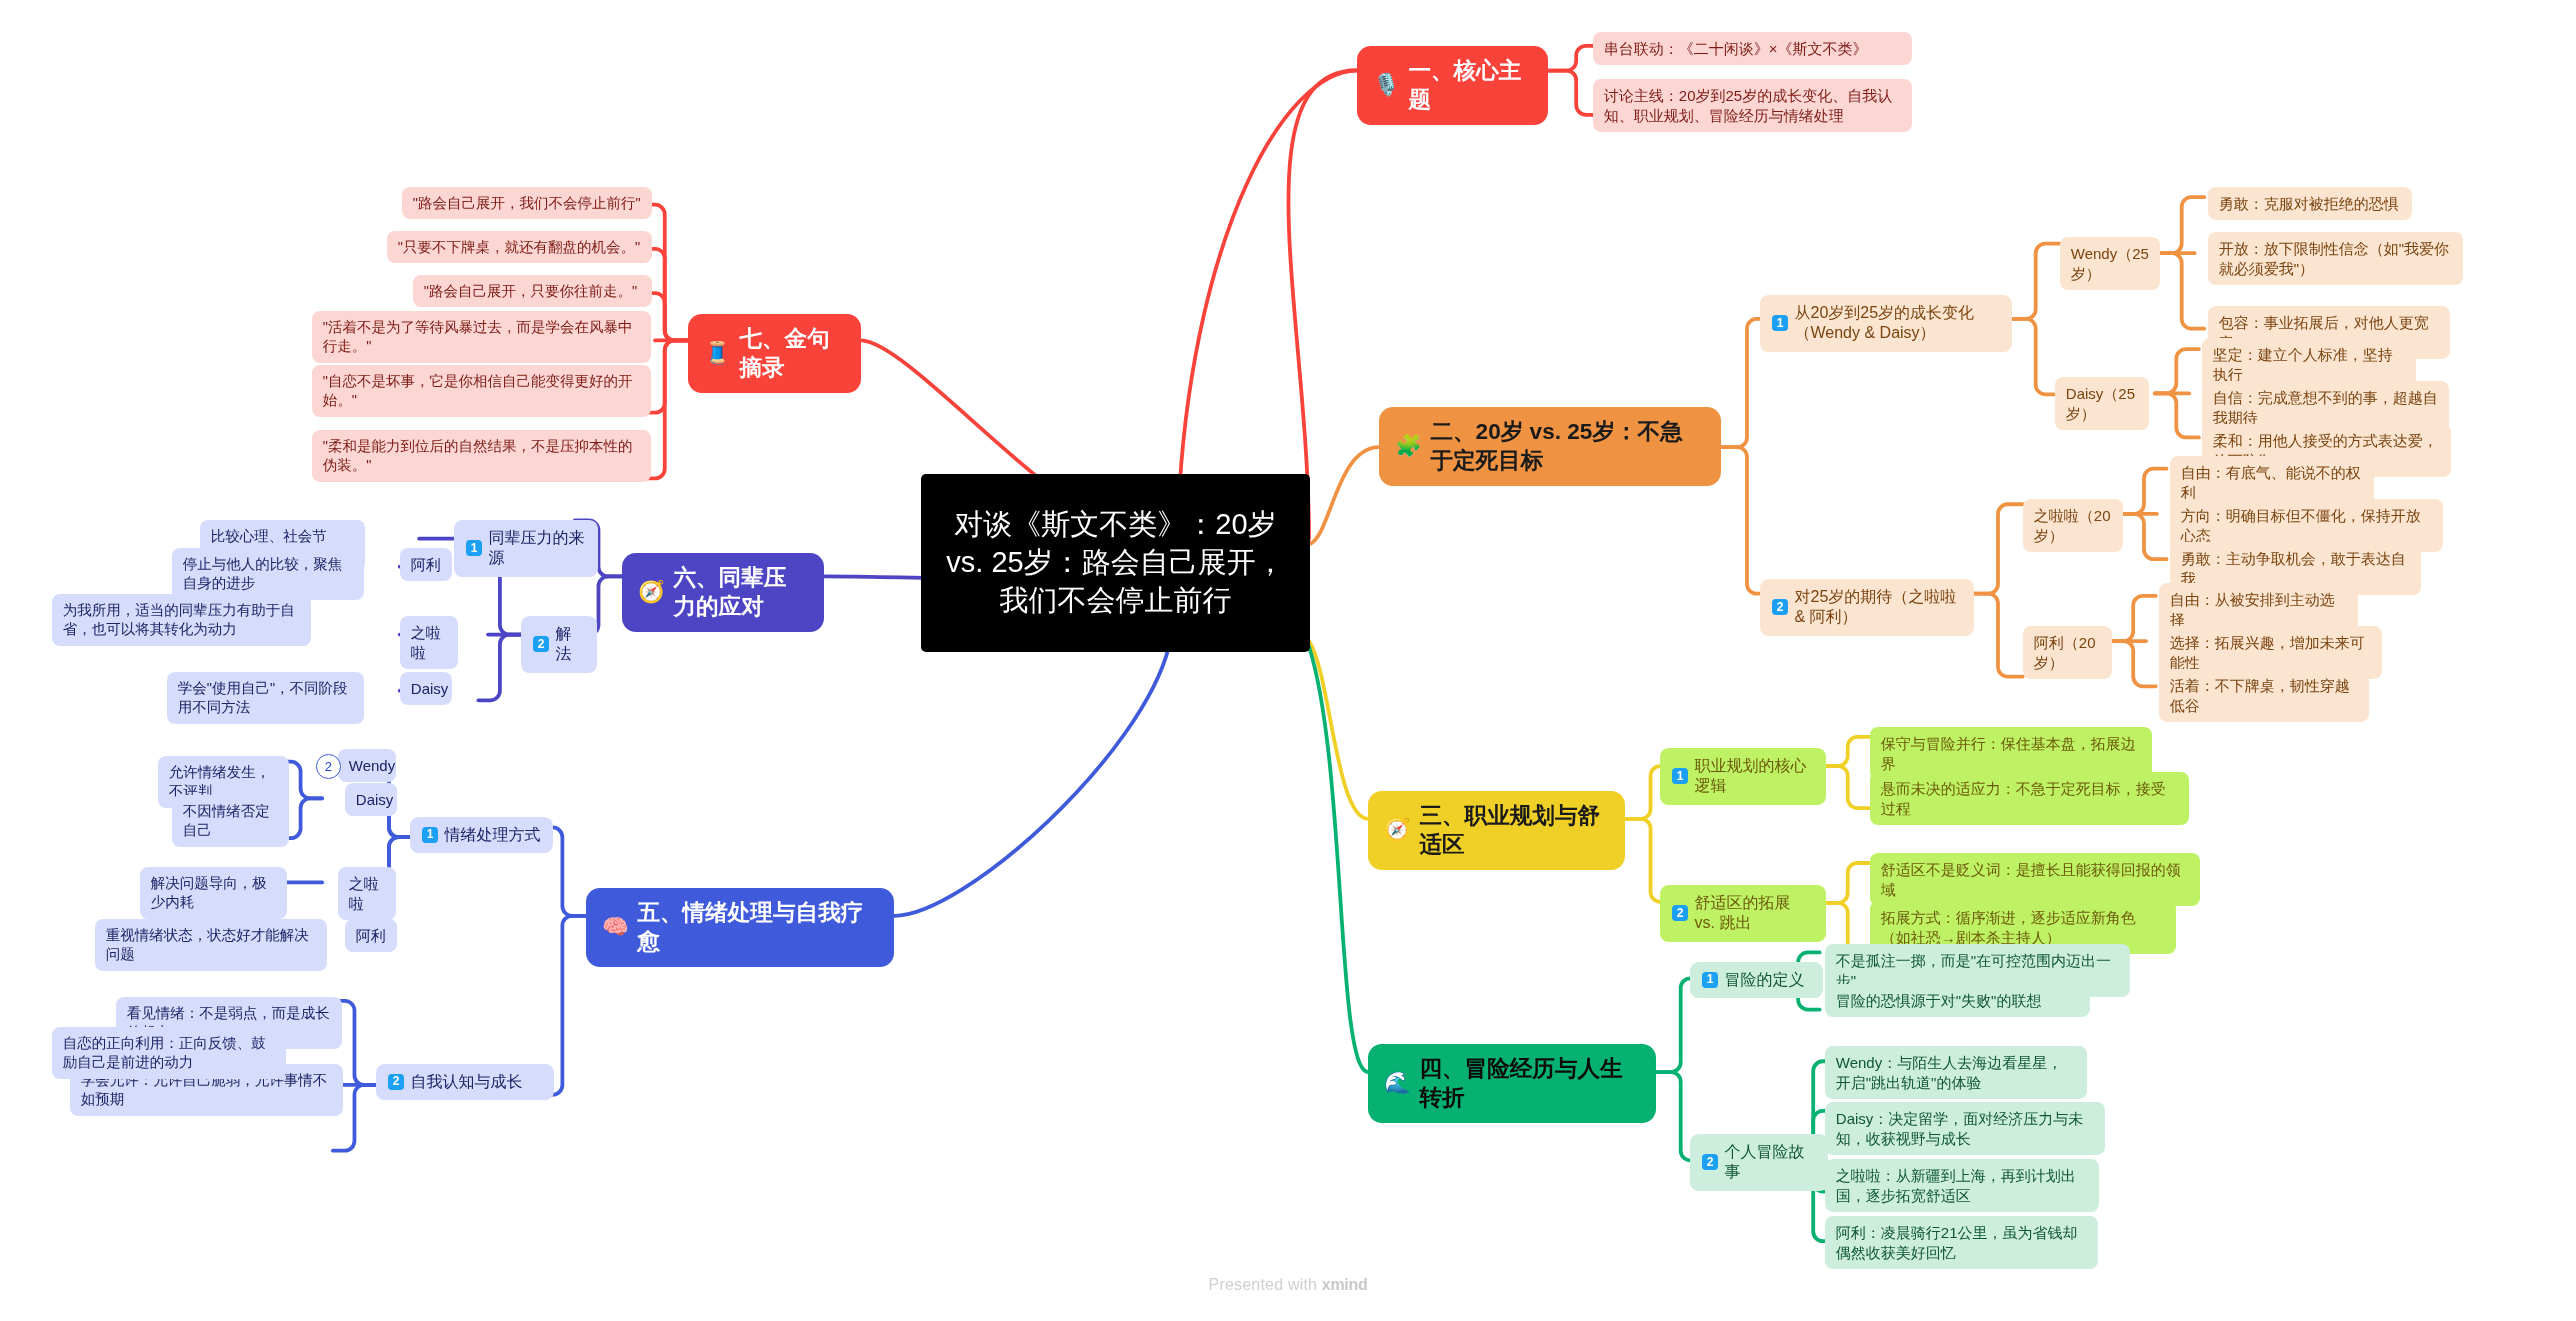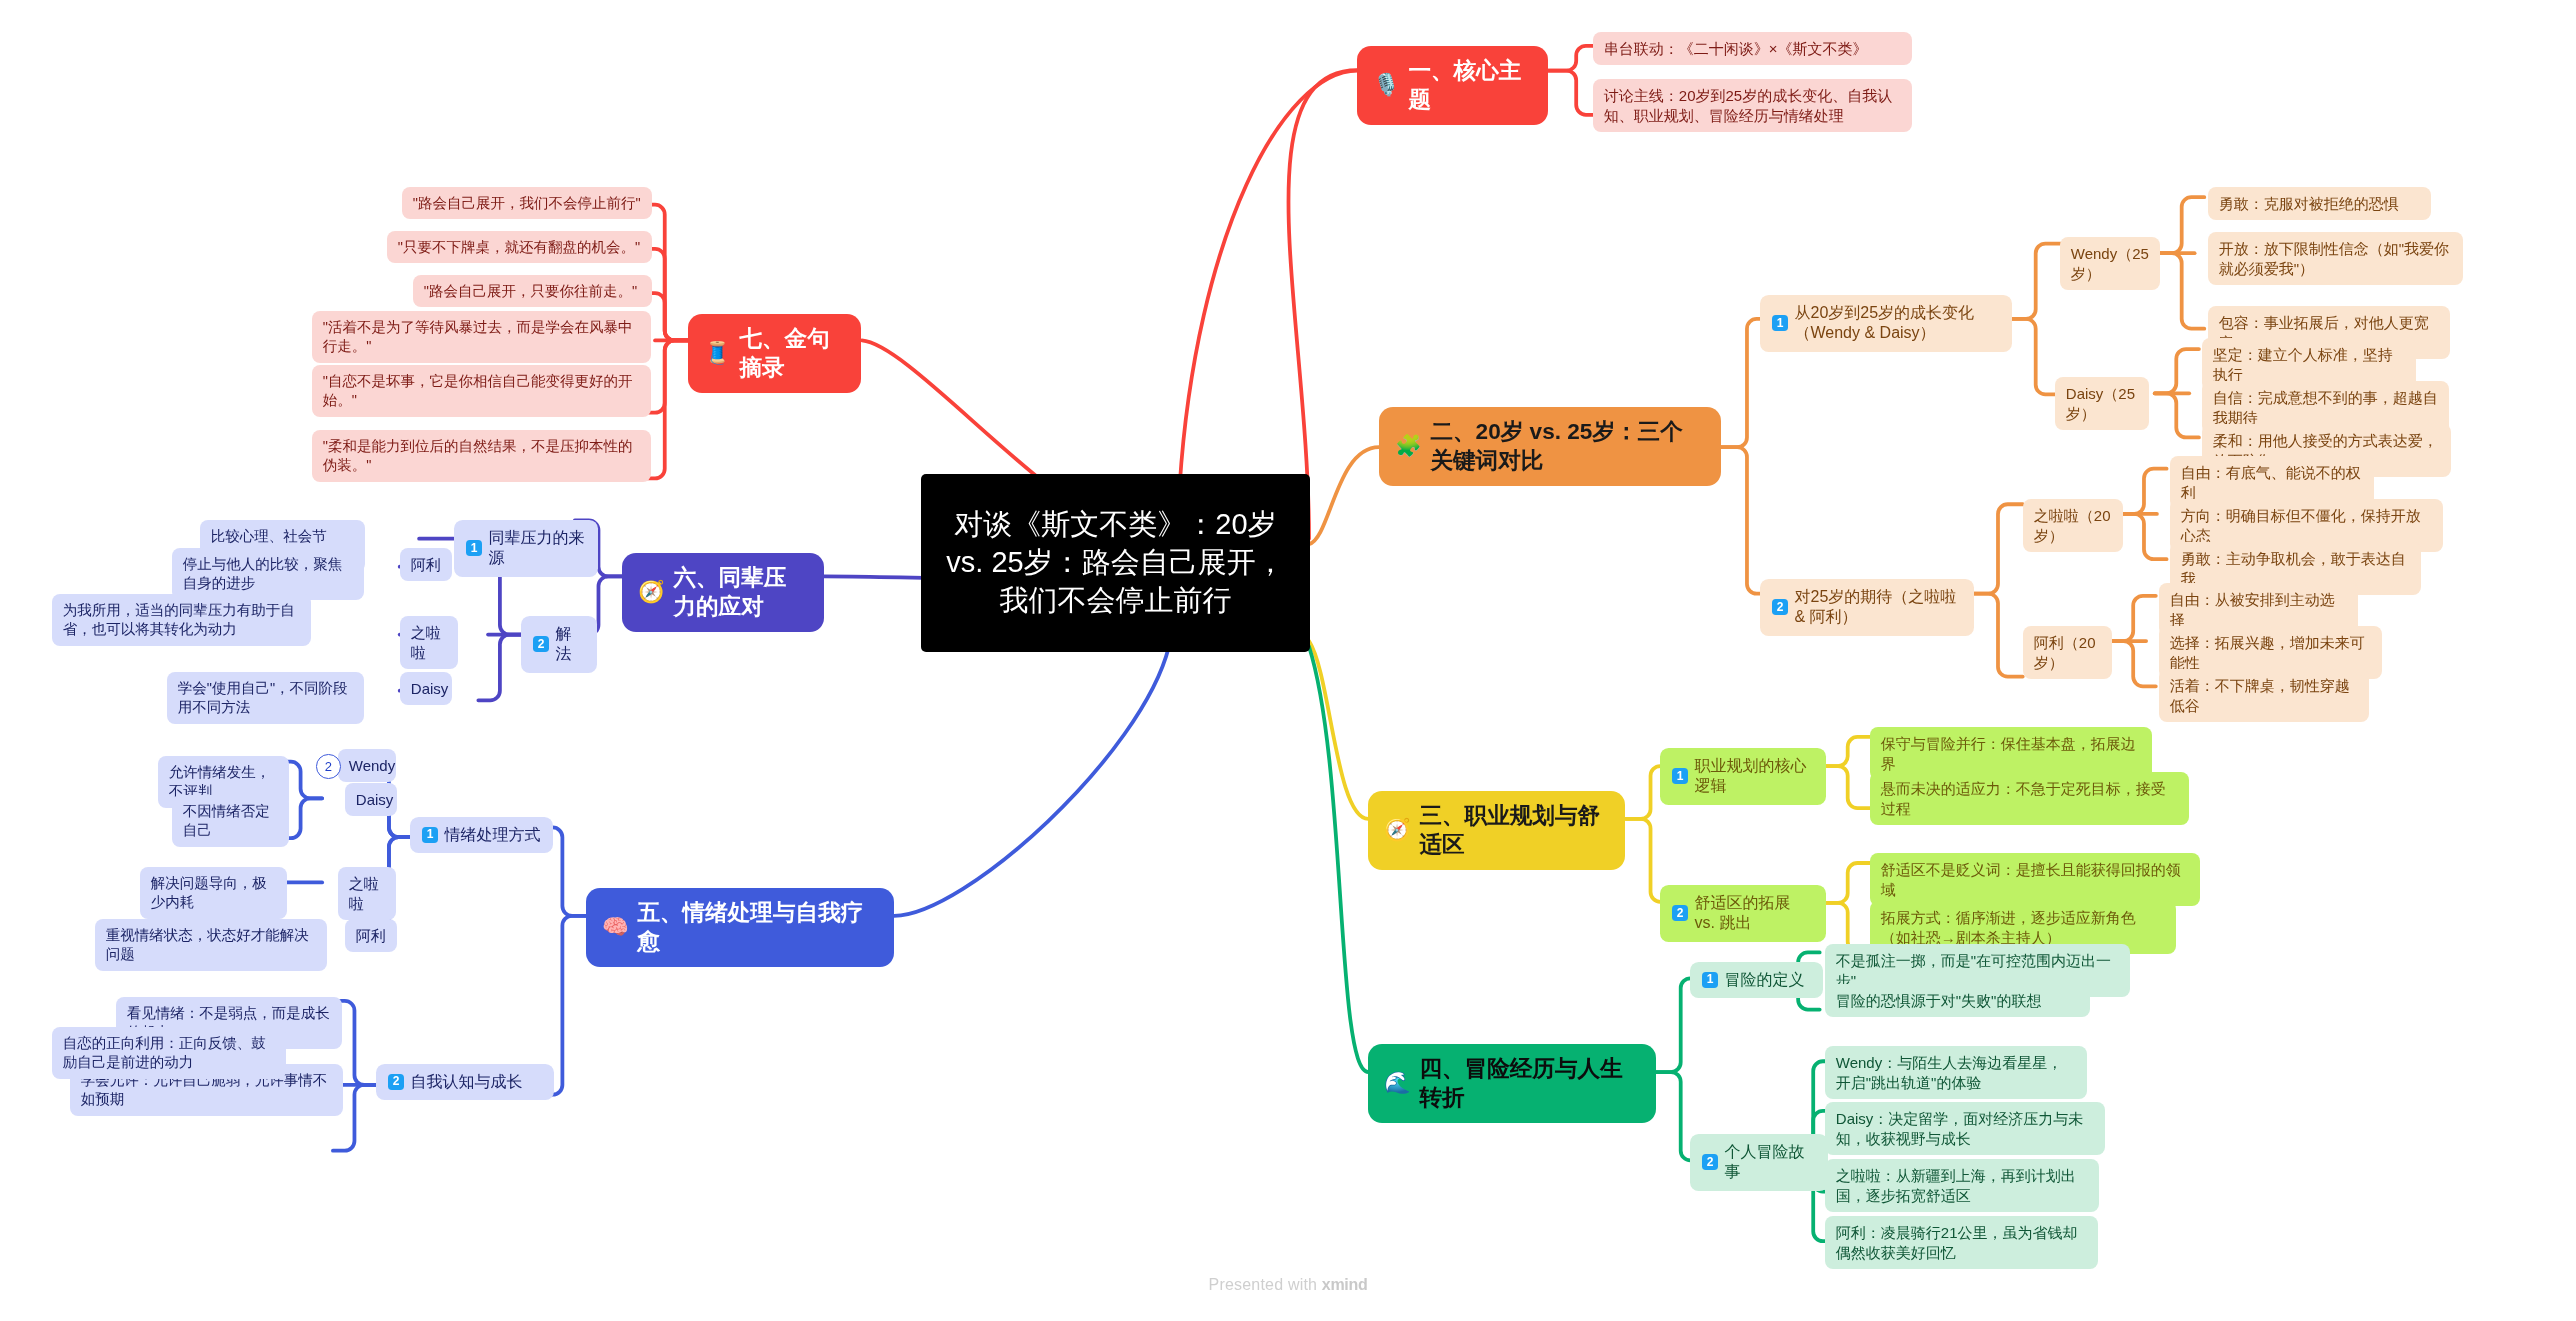--- a/index.html
+++ b/index.html
@@ -175,40 +175,40 @@
   </div>
   <div class="node leaf n-pnk" style="left:1593px;top:32px;width:319px;">
     <span class="txt">串台联动：《二十闲谈》×《斯文不类》</span>
   </div>
   <div class="node leaf n-pnk" style="left:1593px;top:79px;width:319px;">
     <span class="txt">讨论主线：20岁到25岁的成长变化、自我认知、职业规划、冒险经历与情绪处理</span>
   </div>
 
   <div class="node main" style="left:1379px;top:407px;width:342px;background:#ef9343;color:#1a1a1a;">
     <span class="emo">🧩</span>
-    <span class="txt">二、20岁 vs. 25岁：三个关键词对比</span>
+    <span class="txt">二、20岁 vs. 25岁：不急于定死目标</span>
   </div>
 
   <div class="node sub n-org" style="left:1760px;top:295px;width:252px;">
     <span class="num">1</span>
     <span class="txt">从20岁到25岁的成长变化（Wendy &amp; Daisy）</span>
   </div>
   <div class="node sub n-org" style="left:1760px;top:579px;width:214px;">
     <span class="num">2</span>
     <span class="txt">对25岁的期待（之啦啦 &amp; 阿利）</span>
   </div>
 
   <div class="node leaf n-org" style="left:2060px;top:237px;width:100px;">
     <span class="txt">Wendy（25岁）</span>
   </div>
   <div class="node leaf n-org" style="left:2055px;top:377px;width:94px;">
     <span class="txt">Daisy（25岁）</span>
   </div>
 
-  <div class="node leaf n-org" style="left:2208px;top:187px;width:223px;">
+  <div class="node leaf n-org" style="left:2208px;top:187px;width:204px;">
     <span class="txt">勇敢：克服对被拒绝的恐惧</span>
   </div>
   <div class="node leaf n-org" style="left:2208px;top:232px;width:255px;">
     <span class="txt">开放：放下限制性信念（如"我爱你就必须爱我"）</span>
   </div>
   <div class="node leaf n-org" style="left:2208px;top:306px;width:242px;">
     <span class="txt">包容：事业拓展后，对他人更宽容</span>
   </div>
 
   <div class="node leaf n-org" style="left:2202px;top:338px;width:214px;">

